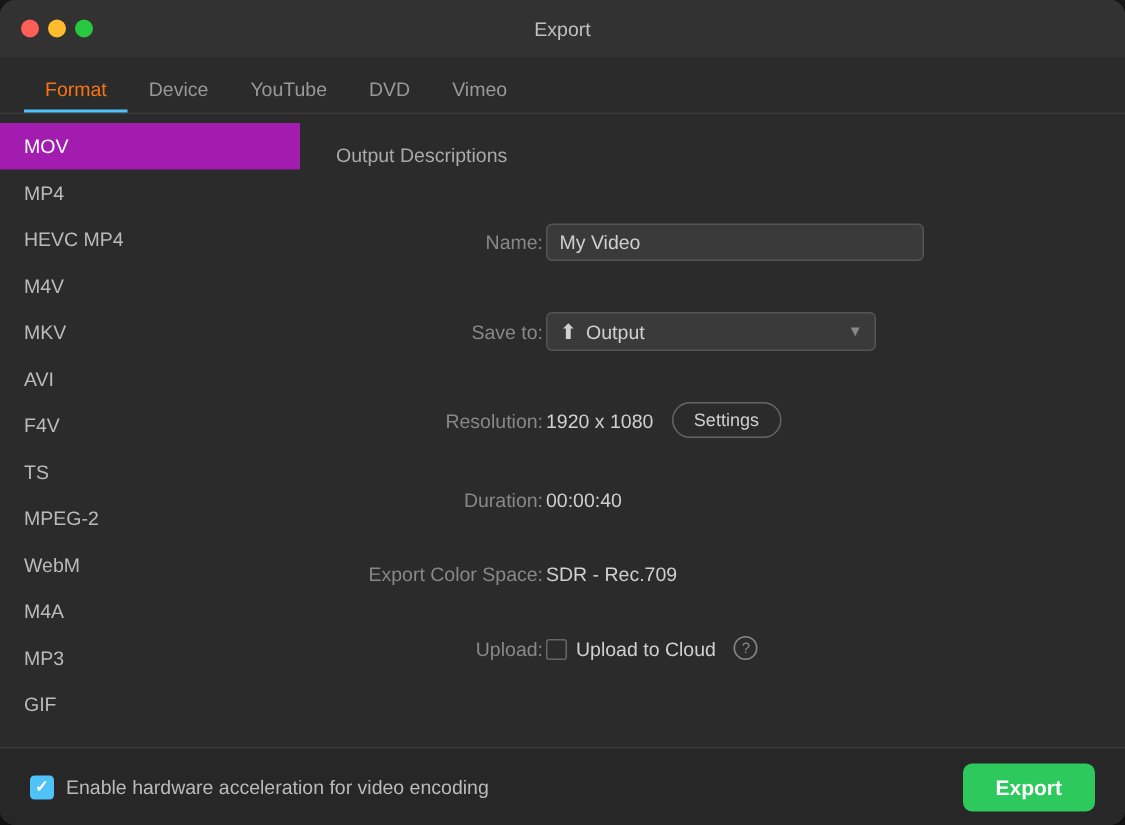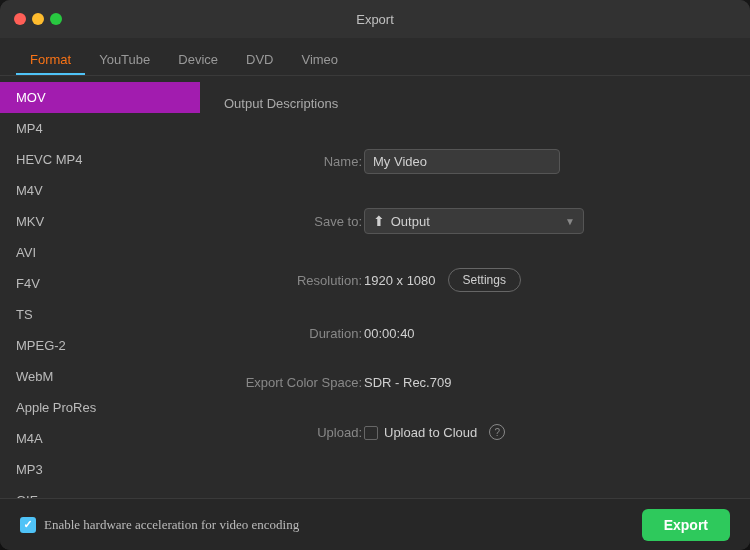--- a/index.html
+++ b/index.html
@@ -161,21 +161,21 @@
       color: #d0d0d0;
     }
 
     .field-input {
       background: #3a3a3a;
       border: 1px solid #555;
       border-radius: 4px;
       padding: 4px 8px;
       font-size: 13px;
       color: #d0d0d0;
-      width: 196px;
+      width: 252px;
     }
 
     .save-to-container {
       display: flex;
       align-items: center;
       background: #3a3a3a;
       border: 1px solid #555;
       border-radius: 4px;
       padding: 4px 8px;
       width: 220px;
@@ -280,21 +280,20 @@
 
     .hw-check-mark {
       color: #fff;
       font-size: 11px;
       font-weight: bold;
     }
 
     .hw-label {
       font-size: 13px;
       color: #bbb;
-      font-family: Liberation Serif, serif;
     }
 
     .export-btn {
       margin-left: auto;
       background: #2ec95c;
       border: none;
       border-radius: 6px;
       padding: 8px 22px;
       font-size: 14px;
       font-weight: 600;
@@ -311,40 +310,39 @@
     <div class="traffic-lights">
       <div class="traffic-light tl-close"></div>
       <div class="traffic-light tl-min"></div>
       <div class="traffic-light tl-max"></div>
     </div>
     <span class="titlebar-title">Export</span>
   </div>
 
   <div class="tabbar">
     <div class="tab active">Format</div>
+    <div class="tab">Device</div>
     <div class="tab">YouTube</div>
-    <div class="tab">Device</div>
     <div class="tab">DVD</div>
     <div class="tab">Vimeo</div>
   </div>
 
   <div class="main-content">
 
     <div class="format-list">
       <div class="format-item selected">MOV</div>
       <div class="format-item">MP4</div>
       <div class="format-item">HEVC MP4</div>
       <div class="format-item">M4V</div>
       <div class="format-item">MKV</div>
       <div class="format-item">AVI</div>
       <div class="format-item">F4V</div>
       <div class="format-item">TS</div>
       <div class="format-item">MPEG-2</div>
       <div class="format-item">WebM</div>
-      <div class="format-item">Apple ProRes</div>
       <div class="format-item">M4A</div>
       <div class="format-item">MP3</div>
       <div class="format-item">GIF</div>
 
     </div>
 
     <div class="right-panel">
       <div class="output-descriptions-title">Output Descriptions</div>
 
       <div class="field-row">

